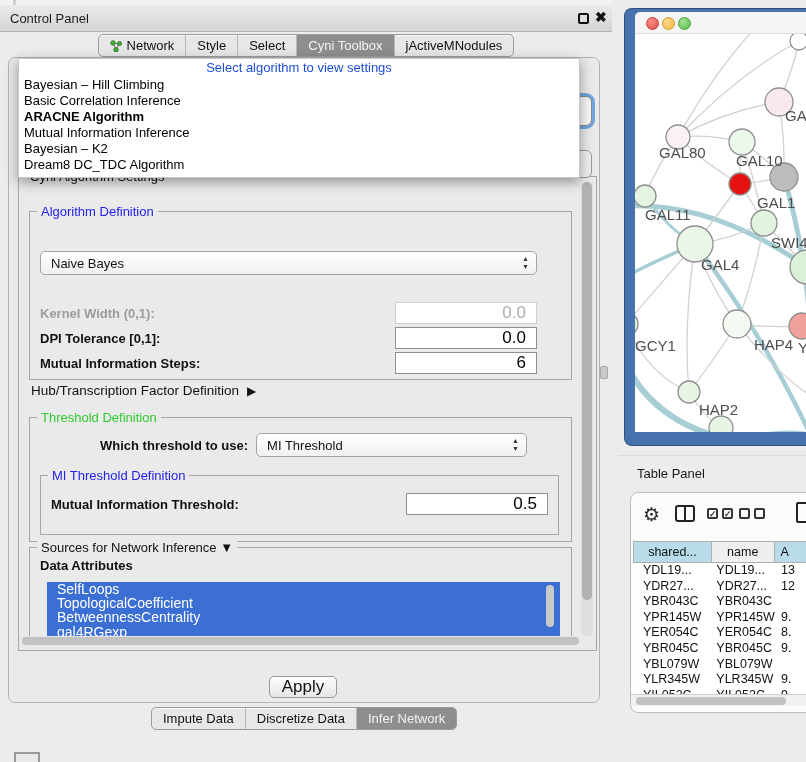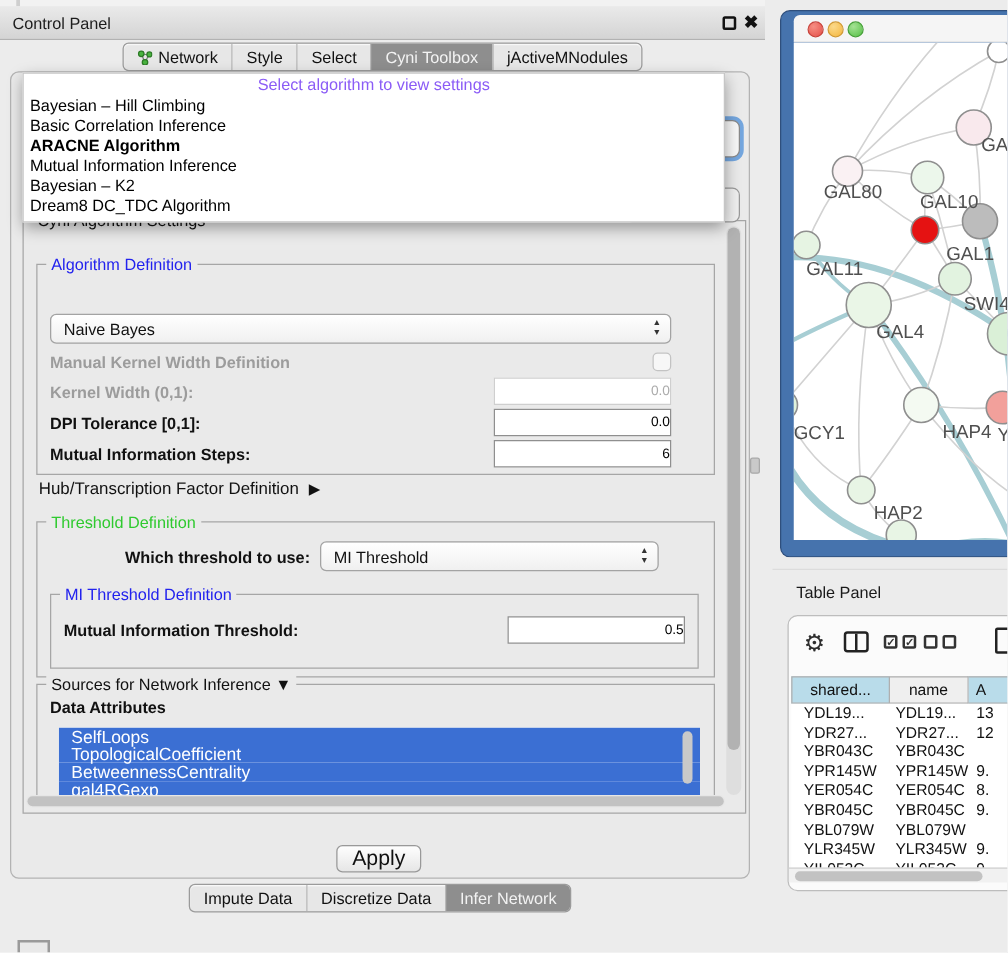--- a/index.html
+++ b/index.html
@@ -24,40 +24,40 @@
   #bottom-tabs { left:151px; top:707px; }
 
   #main-card { left:8px; top:57px; width:592px; height:646px; background:#eaeaea; border:1px solid #b3b3b3; border-radius:7px; }
 
   
   #frag-blue { left:500px; top:96px; width:92px; height:30px; border:1px solid #8a8a8a; border-radius:6px; background:#f7f7f7; box-shadow:0 0 0 3px #74a6de; z-index:5; }
   #frag-gray { left:500px; top:150px; width:92px; height:28px; border:1px solid #9a9a9a; border-radius:6px; background:#efefef; z-index:5; }
 
   
   #algo-popup { left:18px; top:58px; width:562px; height:120px; background:#fff; border:1px solid #c6c6c6; box-shadow:0 4px 12px rgba(0,0,0,.38); z-index:10; }
-  #algo-placeholder { height:18px; line-height:18px; text-align:center; color:#8b5cf6; font-size:13px; }
+  #algo-placeholder { height:18px; line-height:18px; text-align:center; color:#1d4ed8; font-size:13px; }
   .algo-item { height:16px; line-height:16px; padding-left:5px; font-size:13px; color:#000; }
   .algo-item.bold { font-weight:bold; }
 
   
   .group { position:absolute; border:1px solid #a6a6a6; }
   .gtitle { position:absolute; top:-8px; left:7px; background:#eaeaea; padding:0 4px; font-size:13px; white-space:nowrap; }
   #settings-group { left:18px; top:176px; width:579px; height:475px; }
   .t-blue { color:#2222ee; }
   .t-green { color:#2fca2f; }
 
   .sb-v-track { position:absolute; right:3px; top:4px; bottom:14px; width:12px; background:#dedede; border-radius:6px; }
   .sb-v-thumb { position:absolute; left:1px; top:1px; width:10px; height:418px; background:#b2b2b2; border-radius:5px; }
 
   .row { position:absolute; left:10px; right:34px; height:26px; display:flex; align-items:center; }
   .lbl { font-weight:bold; font-size:13px; margin-right:8px; white-space:nowrap; }
   .lbl.disabled { color:#9c9c9c; }
   .combo { flex:1; height:24px; border:1px solid #a3a3a3; border-radius:5px; background:linear-gradient(#ffffff,#f0f0f0); display:flex; align-items:center; padding:0 22px 0 10px; position:relative; font-size:13px; }
   .combo .updown { position:absolute; right:7px; top:3px; font-size:7px; line-height:8px; color:#333; text-align:center; }
-  .field { width:142px; height:22px; border:1px solid #8f8f8f; background:#fff; text-align:right; padding-right:0; font-size:11px; font-family:"Liberation Sans",sans-serif; margin-left:auto; }
+  .field { width:142px; height:22px; border:1px solid #8f8f8f; background:#fff; text-align:right; padding-right:10px; font-size:17px; font-family:"Liberation Sans",sans-serif; margin-left:auto; }
   .field.disabled { border-color:#cfcfcf; color:#ababab; }
   .checkbox { width:15px; height:15px; border:1px solid #c3c3c3; border-radius:4px; background:#f7f7f7; margin-left:auto; }
 
   #alg-def-group { left:10px; top:34px; width:543px; height:169px; }
   #thr-group { left:10px; top:240px; width:543px; height:125px; }
   #mi-thr-group { left:10px; top:57px; width:519px; height:60px; }
   #src-group { left:10px; top:370px; width:543px; height:96px; }
 
   #hub-row { position:absolute; left:12px; top:206px; display:flex; align-items:center; font-size:13.5px; }
   #hub-arrow { margin-left:8px; font-size:12px; }
@@ -182,24 +182,20 @@
       <span class="gtitle t-blue">Algorithm Definition</span>
 
 
       <div class="row" style="top:38px;">
         <div class="combo">
           <span>Naive Bayes</span>
           <span class="updown">▲<br>▼</span>
         </div>
       </div>
 
-      <div class="row" style="top:66px; height:22px;">
-        <span class="lbl disabled">Manual Kernel Width Definition</span>
-        <span class="checkbox"></span>
-      </div>
 
       <div class="row" style="top:89px; height:24px;">
         <span class="lbl disabled">Kernel Width (0,1):</span>
         <input class="field disabled" readonly="" value="0.0" style="">
       </div>
 
       <div class="row" style="top:114px; height:24px;">
         <span class="lbl">DPI Tolerance [0,1]:</span>
         <input class="field" value="0.0" style="">
       </div>

